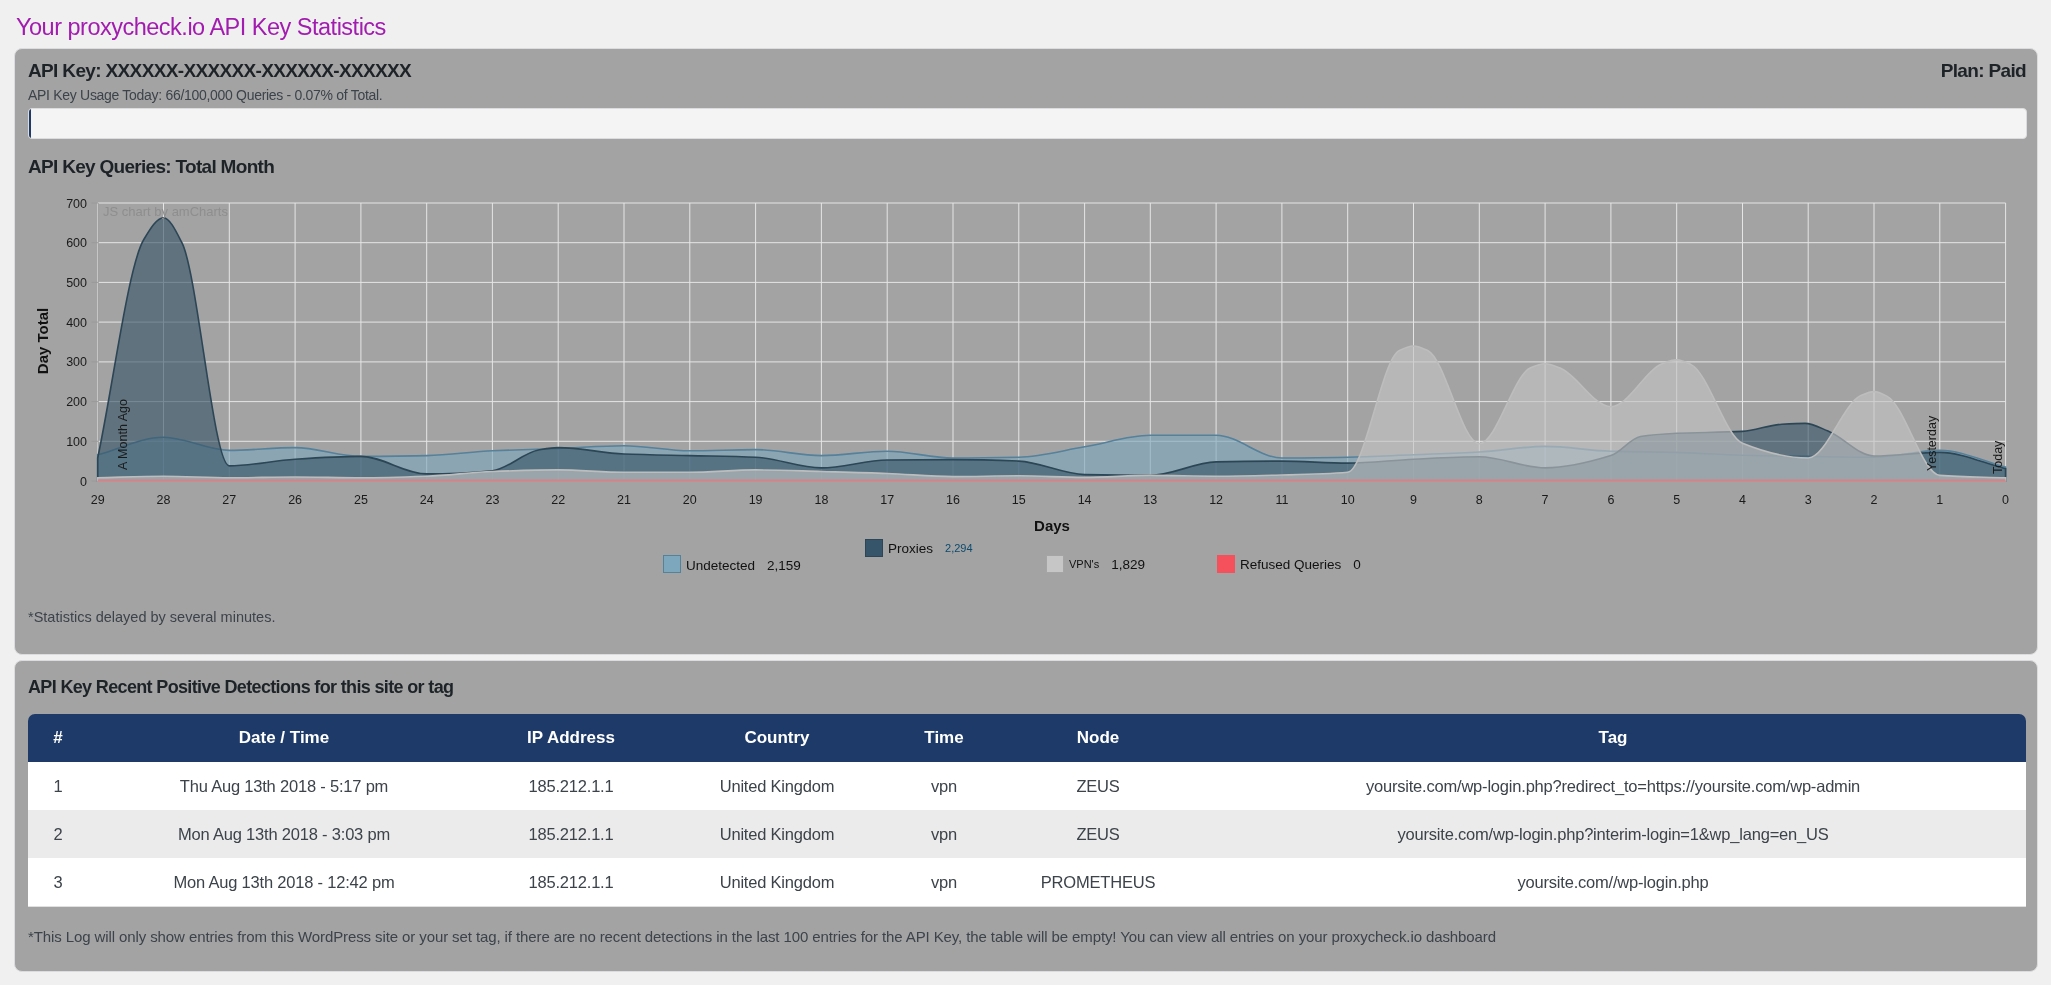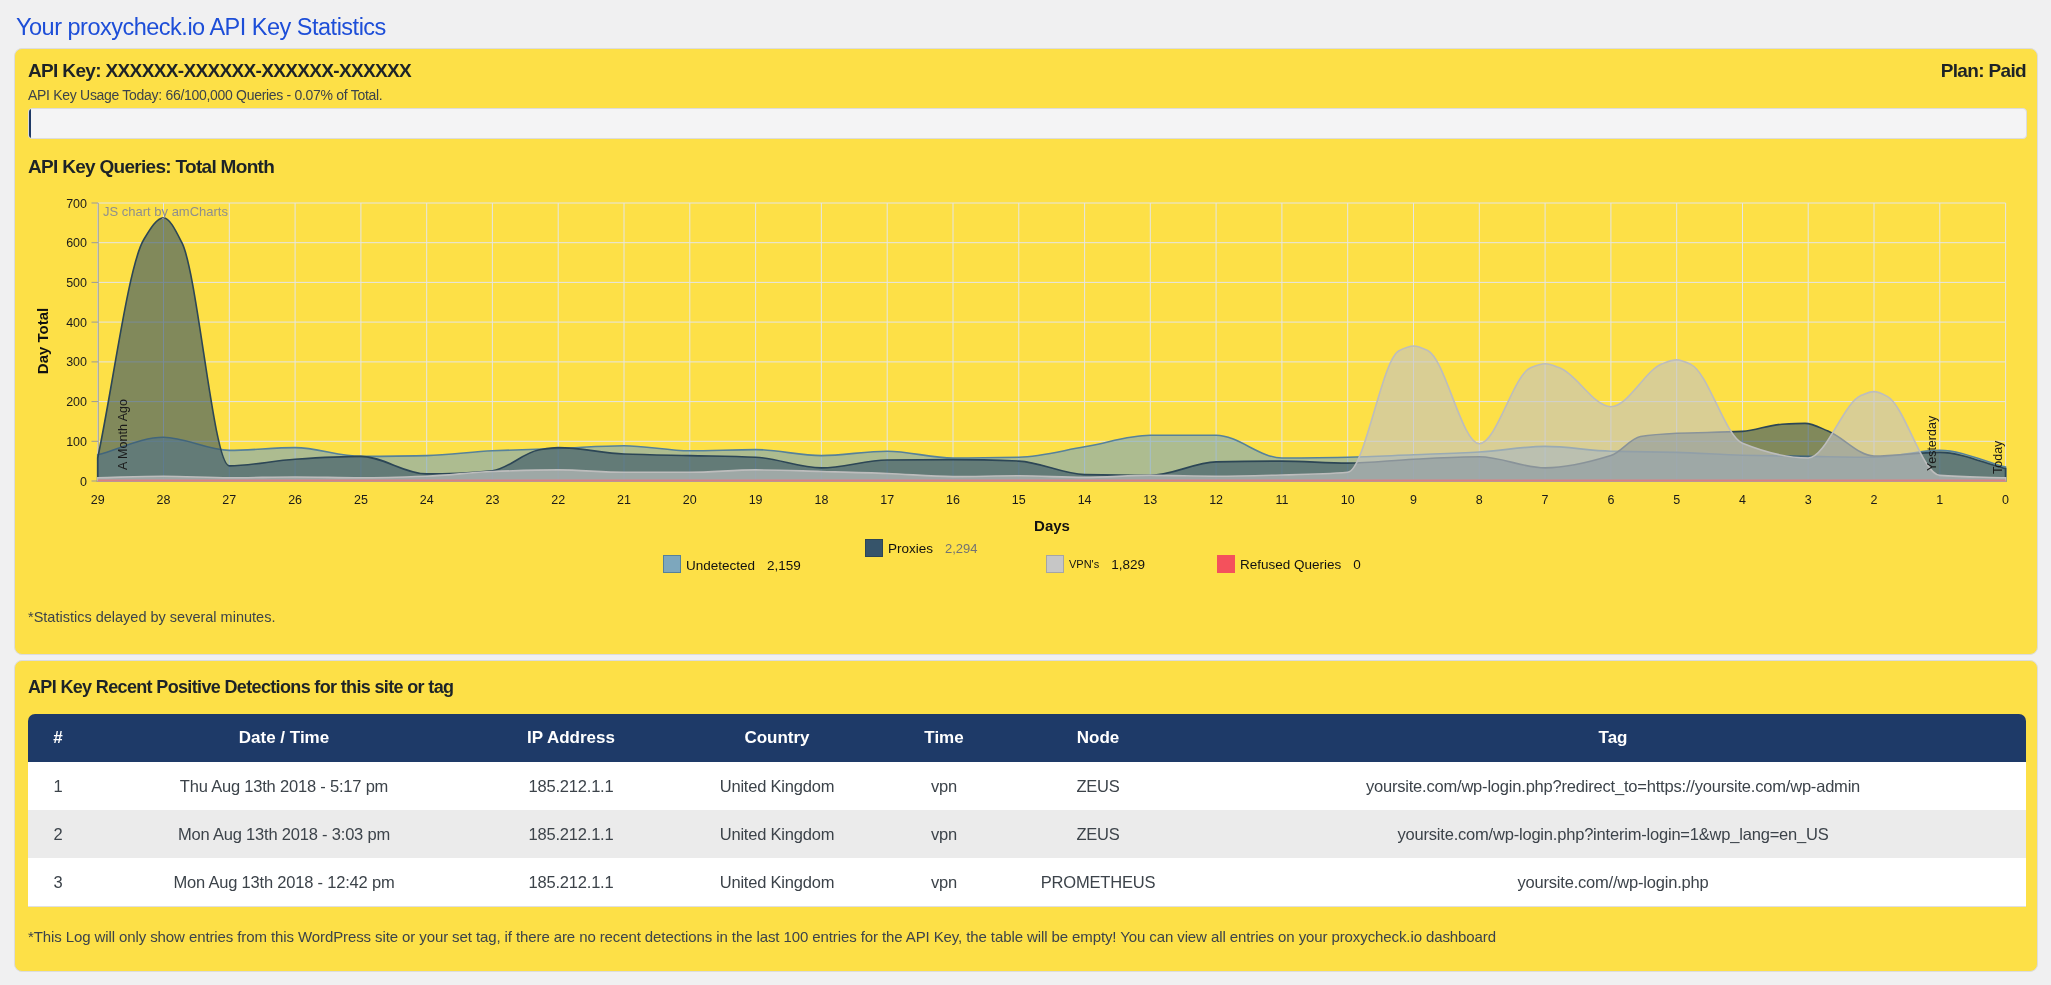--- a/index.html
+++ b/index.html
@@ -1,24 +1,24 @@
 <!DOCTYPE html>
 <html><head><meta charset="utf-8"><title>proxycheck.io</title>
 <style>
 html,body{margin:0;padding:0}
 body{width:2051px;height:985px;position:relative;background:#f0f0f1;font-family:"Liberation Sans",sans-serif;overflow:hidden}
-.card{position:absolute;left:14px;width:2022px;background:#fde047;border:1px solid #dcdcde;border-radius:8px}
+.card{position:absolute;left:14px;width:2022px;background:#a3a3a3;border:1px solid #dcdcde;border-radius:8px}
 table.det{border-collapse:collapse;table-layout:fixed;width:1998px}
 table.det th{background:#1e3a68;color:#fff;font-size:17px;font-weight:bold;height:48px;text-align:center;padding:0}
 table.det th:first-child{border-radius:7px 0 0 0}
 table.det th:last-child{border-radius:0 7px 0 0}
 table.det td{font-size:16.5px;letter-spacing:-0.2px;color:#3c434a;height:48px;text-align:center;padding:0}
 </style></head>
 <body>
-<div style="position:absolute;left:16px;top:14px;font-size:23.5px;letter-spacing:-0.5px;color:#1d4ed8">Your proxycheck.io API Key Statistics</div>
+<div style="position:absolute;left:16px;top:14px;font-size:23.5px;letter-spacing:-0.5px;color:#a21caf">Your proxycheck.io API Key Statistics</div>
 
 <div class="card" style="top:48px;height:605px">
   <div style="position:absolute;left:13px;top:11px;width:1998px;font-size:19px;letter-spacing:-0.65px;font-weight:bold;color:#1d2327">API Key: XXXXXX-XXXXXX-XXXXXX-XXXXXX<span style="float:right">Plan: Paid</span></div>
   <div style="position:absolute;left:13px;top:37.5px;font-size:14px;letter-spacing:-0.3px;color:#3c434a">API Key Usage Today: 66/100,000 Queries - 0.07% of Total.</div>
   <div style="position:absolute;left:13px;top:59px;width:1997px;height:29px;background:#f4f4f5;border:1px solid #dcdcde;border-radius:4px;overflow:hidden">
     <div style="width:3px;height:100%;background:#1f3a67;margin-left:-1px"></div>
   </div>
   <div style="position:absolute;left:13px;top:107px;font-size:19px;letter-spacing:-0.7px;font-weight:bold;color:#1d2327">API Key Queries: Total Month</div>
   <div style="position:absolute;left:13px;top:559.5px;font-size:14.5px;letter-spacing:0px;color:#3c434a">*Statistics delayed by several minutes.</div>
 </div>
@@ -124,21 +124,21 @@
 <text x="2002" y="474" font-size="12.5" fill="#1a1a1a" transform="rotate(-90 2002 474)">Today</text>
 </svg>
 <div style="position:absolute;left:663px;top:555px;display:flex;align-items:flex-end">
 <span style="width:16px;height:16px;background:#7da7bd;border:1px solid #55819b;display:inline-block"></span>
 <span style="margin-left:5px;font-size:13.5px;color:#111">Undetected</span>
 <span style="margin-left:12px;font-size:13.5px;color:#111">2,159</span>
   </div>
 <div style="position:absolute;left:865px;top:539px;display:flex;align-items:center">
 <span style="width:16px;height:16px;background:#36546a;border:1px solid #2c4656;display:inline-block"></span>
 <span style="margin-left:5px;font-size:13.5px;color:#111">Proxies</span>
-<span style="margin-left:12px;font-size:13px;color:#737373">2,294</span>
+<span style="margin-left:12px;font-size:11px;color:#0c4a6e">2,294</span>
   </div>
 <div style="position:absolute;left:1046px;top:555px;display:flex;align-items:center">
 <span style="width:16px;height:16px;background:#c6c6c6;border:1px solid #a5a5a5;display:inline-block"></span>
 <span style="margin-left:5px;font-size:11px;color:#111">VPN's</span>
 <span style="margin-left:12px;font-size:13.5px;color:#111">1,829</span>
   </div>
 <div style="position:absolute;left:1217px;top:555px;display:flex;align-items:center">
 <span style="width:16px;height:16px;background:#f4515c;border:1px solid #f4515c;display:inline-block"></span>
 <span style="margin-left:5px;font-size:13.5px;color:#111">Refused Queries</span>
 <span style="margin-left:12px;font-size:13.5px;color:#111">0</span>

